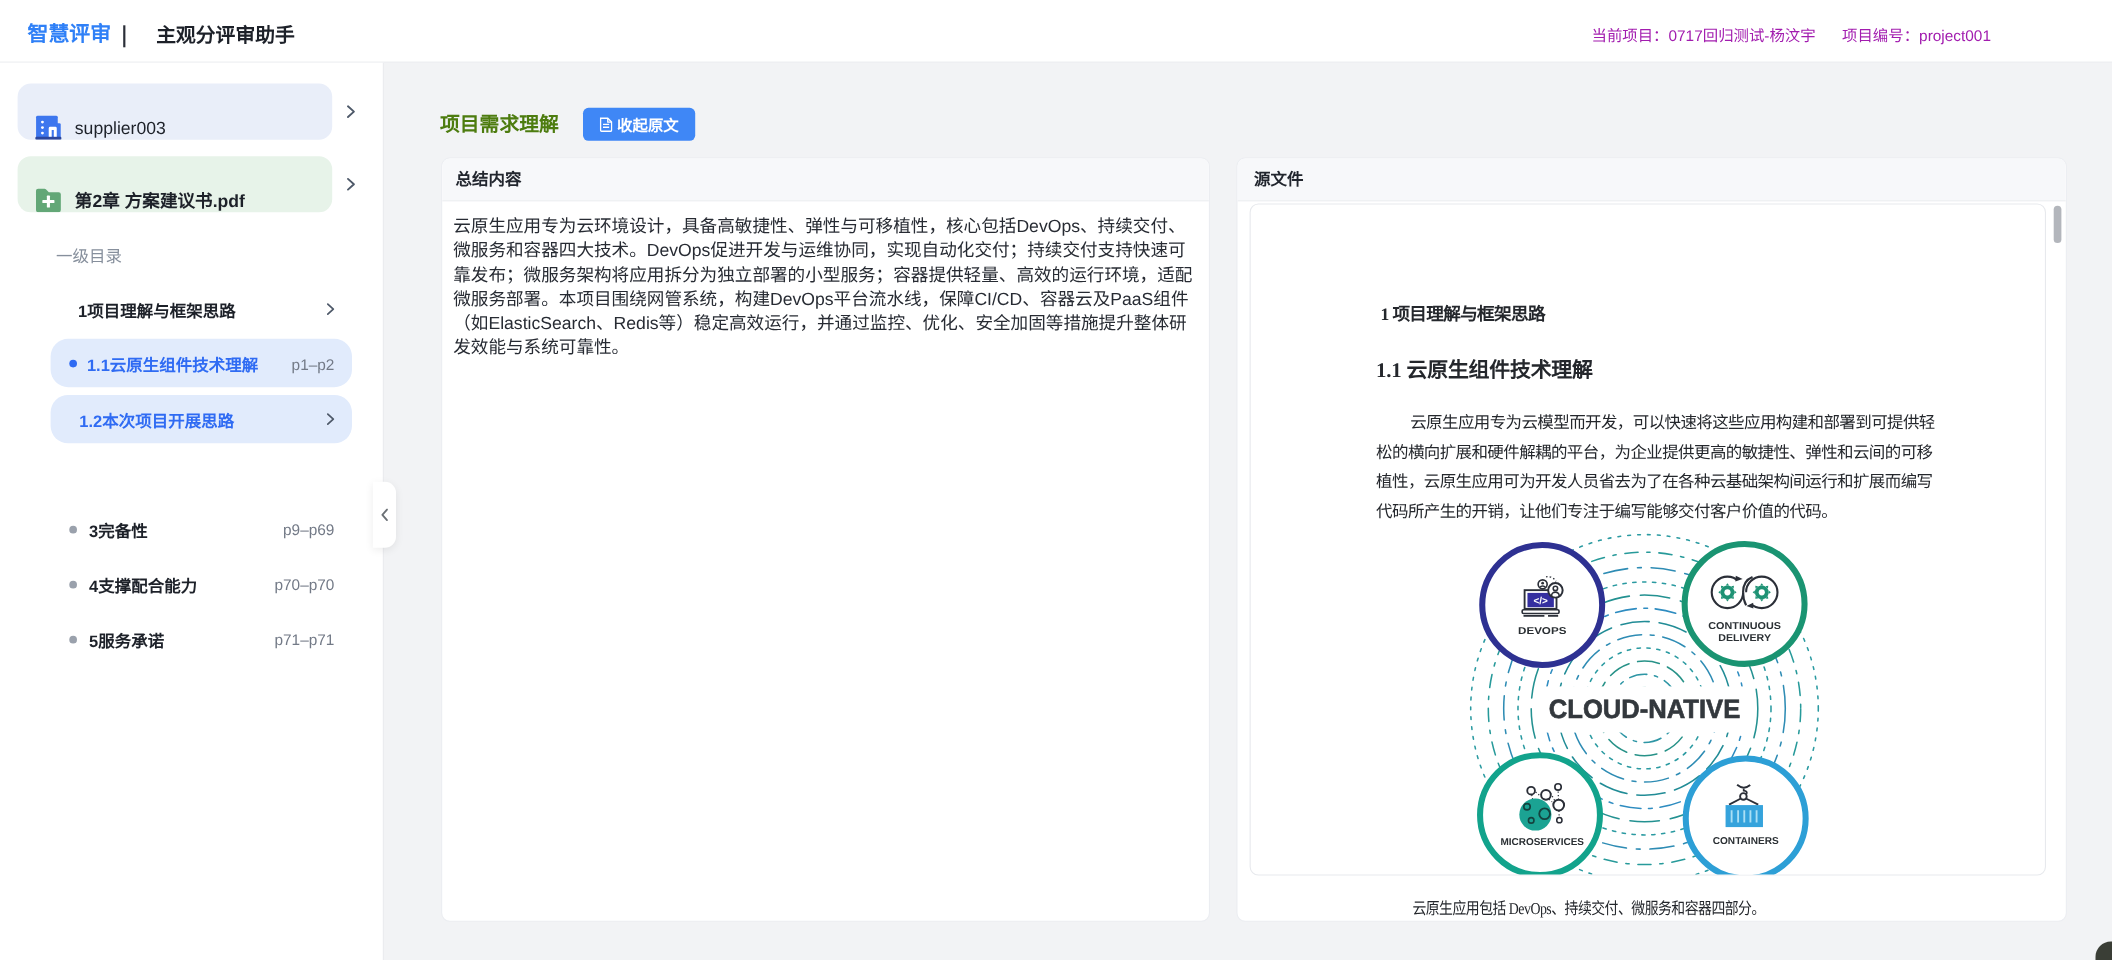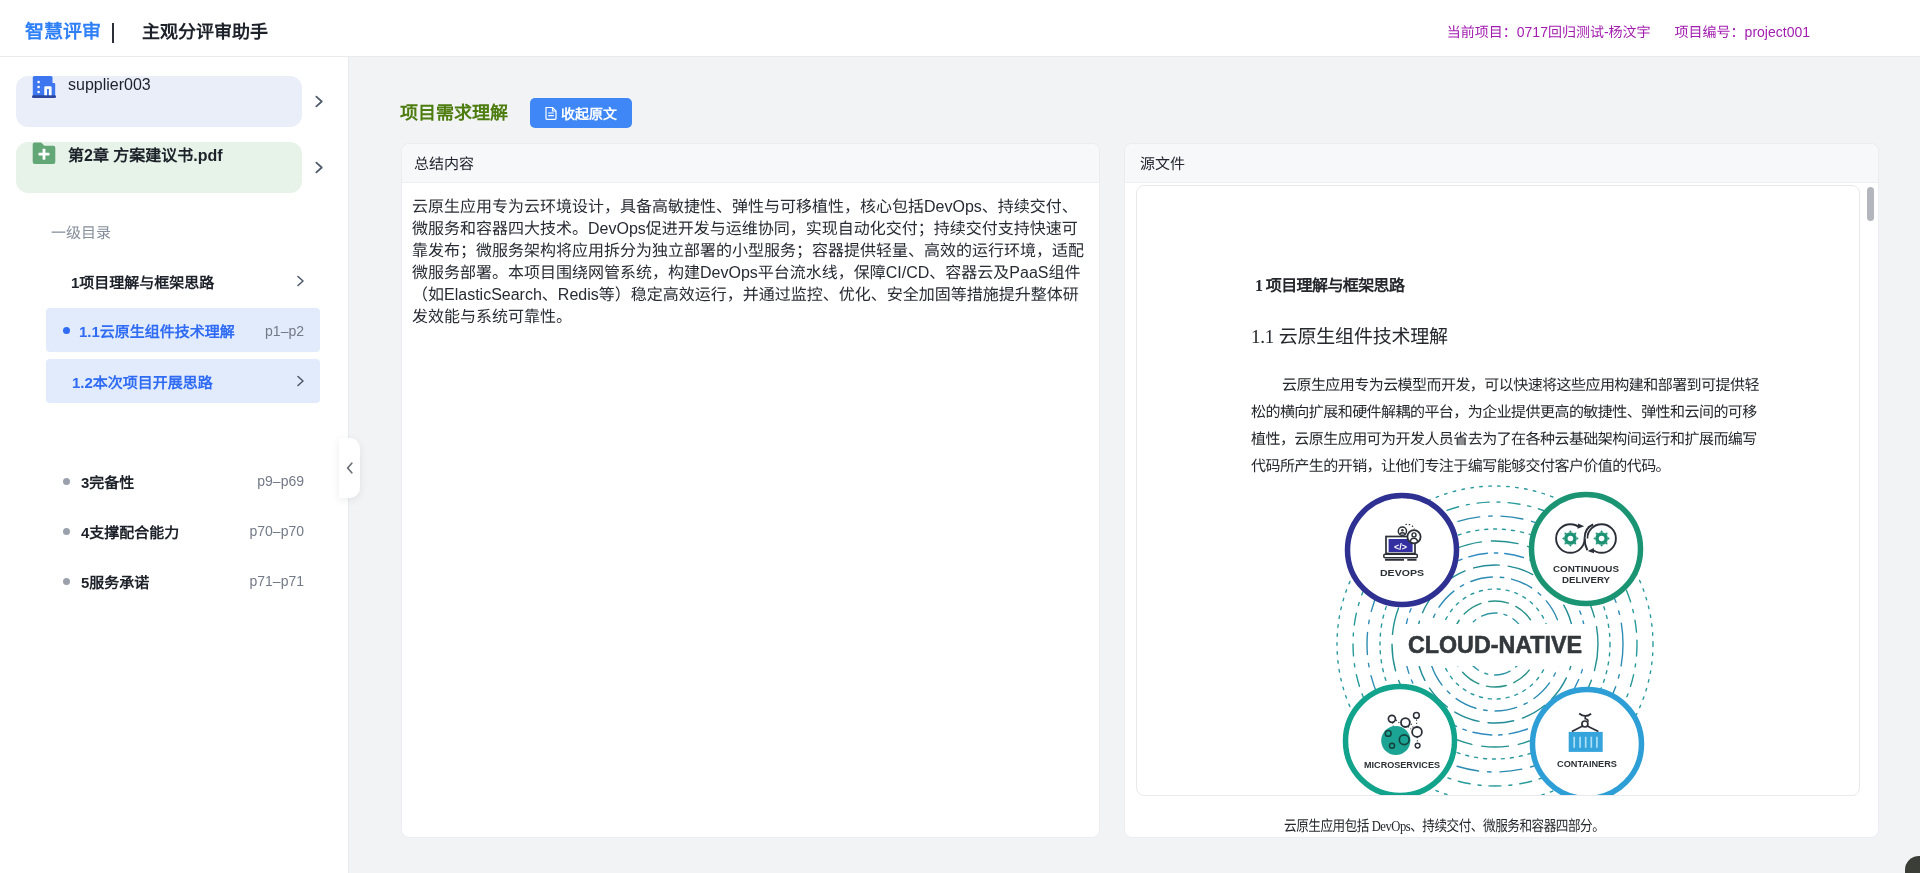--- a/index.html
+++ b/index.html
@@ -7,51 +7,51 @@
 body{font-family:"Liberation Sans", sans-serif;background:#f2f3f5;position:relative}
 
 .topbar{position:absolute;left:0;top:0;width:1920px;height:57px;background:#fff;border-bottom:1px solid #e9eaee}
 .logo{position:absolute;left:25px;top:4px;height:56px;line-height:56px;font-size:19px;font-weight:bold;color:#2f80f7}
 .tb-div{position:absolute;left:112px;top:23px;width:2px;height:20px;background:#2b2f38}
 .tb-title{position:absolute;left:142px;top:4px;height:56px;line-height:56px;font-size:18px;font-weight:600;color:#1d2129}
 .tb-right{position:absolute;right:110px;top:4px;height:56px;line-height:56px;font-size:14px;color:#a21caf}
 .tb-right span{margin-left:24px}
 
 .sidebar{position:absolute;left:0;top:57px;width:349px;height:816px;background:#fff;border-right:1px solid #e9eaee}
-.scard{position:absolute;left:16px;width:286px;height:51px;border-radius:12px;display:flex;align-items:flex-start}
+.scard{position:absolute;left:16px;width:286px;height:51px;border-radius:12px;display:flex;align-items:flex-end}
 .scard.sup{top:19px;background:#e9eef9}
 .scard.pdf{top:85px;background:#e7f3e9}
 .scard .ic{margin-left:16px;width:24px;height:22px;flex:0 0 24px}
 .scard .tx{margin-left:12px;font-size:16px;color:#1d2129;font-weight:400}
 .chev{position:absolute;width:12px;height:12px}
 .chev svg{display:block}
 
 .cat{position:absolute;left:51px;top:164px;font-size:15px;color:#868f9c}
 .m-item{position:absolute;display:flex;align-items:center;width:349px}
-.m-card{position:absolute;left:46px;width:274px;height:44px;border-radius:4px;background:#e1ebfc;display:flex;align-items:center}
+.m-card{position:absolute;left:46px;width:274px;height:44px;border-radius:16px;background:#e1ebfc;display:flex;align-items:center}
 .dot{width:7px;height:7px;border-radius:50%;flex:0 0 7px}
 .m-txt{font-size:15px;font-weight:bold;color:#1d2129}
 .m-blue{color:#2f6bf3}
 .m-range{position:absolute;font-size:14px;color:#737a87;font-weight:500}
 
 .ctab{position:absolute;left:339px;top:438px;width:21px;height:60px;background:#fff;border-radius:0 10px 10px 0;box-shadow:0 2px 8px rgba(0,0,0,.08);display:flex;align-items:center;justify-content:center}
 
 .m-title{position:absolute;left:400px;top:99px;font-size:18px;font-weight:bold;color:#4d7c0f;line-height:28px}
 .btn{position:absolute;left:530px;top:98px;width:102px;height:30px;background:#3f87f6;border-radius:5px;color:#fff;display:flex;align-items:center;justify-content:center;font-size:14px;font-weight:bold}
 .btn svg{margin-right:4px}
 .card{position:absolute;top:143px;background:#fff;border:1px solid #ebedf1;border-radius:8px;overflow:hidden}
 .card.left{left:401px;width:699px;height:695px}
 .card.right{left:1124px;width:755px;height:695px}
-.card-h{height:39px;background:#f7f8fa;border-bottom:1px solid #edeff2;line-height:39px;padding-left:15px;font-size:15px;font-weight:normal;color:#22262e}
+.card-h{height:39px;background:#f7f8fa;border-bottom:1px solid #edeff2;line-height:39px;padding-left:15px;font-size:15px;font-weight:bold;color:#22262e}
 .sum-txt{padding:13px 10px;font-size:16px;line-height:22px;color:#272b33}
 
 .page{position:absolute;left:11px;top:41px;width:724px;height:611px;background:#fff;border:1px solid #e7e9ed;border-radius:8px;overflow:hidden}
 .doc{font-family:"Liberation Serif", serif;color:#24272c}
 .doc-h1{position:absolute;left:118px;top:86px;font-size:16px;font-weight:bold;letter-spacing:-0.6px}
-.doc-h2{position:absolute;left:114px;top:135px;font-size:19px;font-weight:normal;letter-spacing:-0.2px}
+.doc-h2{position:absolute;left:114px;top:135px;font-size:19px;font-weight:bold;letter-spacing:-0.2px}
 .doc-p{position:absolute;left:114px;top:186px;width:512px;font-size:15px;line-height:27px;letter-spacing:-0.55px}
 .doc-p .jline{height:27px;white-space:nowrap}
 .doc-p .lline{height:27px;white-space:nowrap}
 .caption{position:absolute;left:159px;top:670px;font-size:15px;letter-spacing:-0.55px;transform:scaleX(0.84);transform-origin:0 50%;white-space:nowrap;font-family:"Liberation Serif", serif;color:#24272c}
 .sbar{position:absolute;left:742px;top:43px;width:7px;height:34px;background:#b3b6bc;border-radius:4px}
 .corner{position:absolute;right:0;bottom:0;width:15px;height:17px;background:#3a3e36;border-top-left-radius:14px}
 </style>
 </head>
 <body>
 

